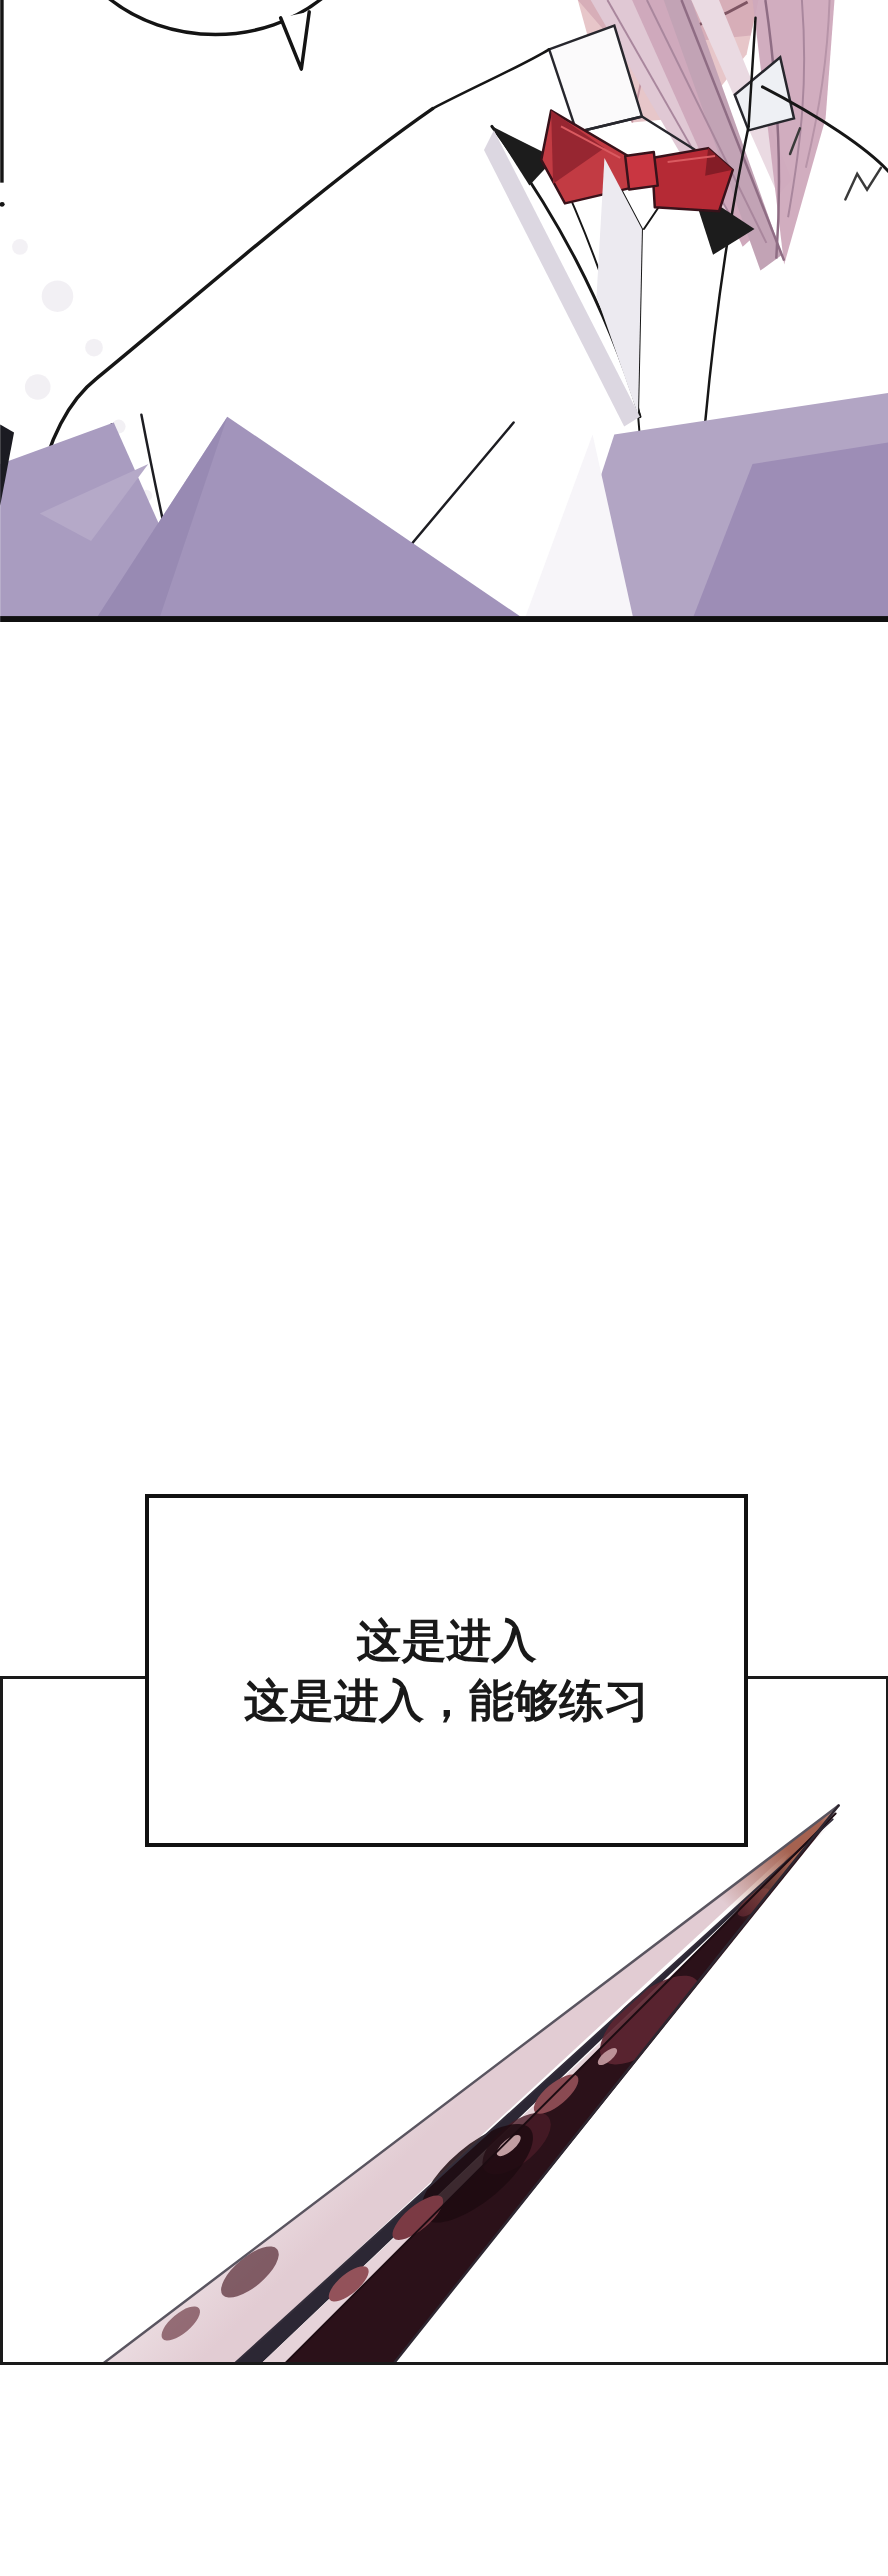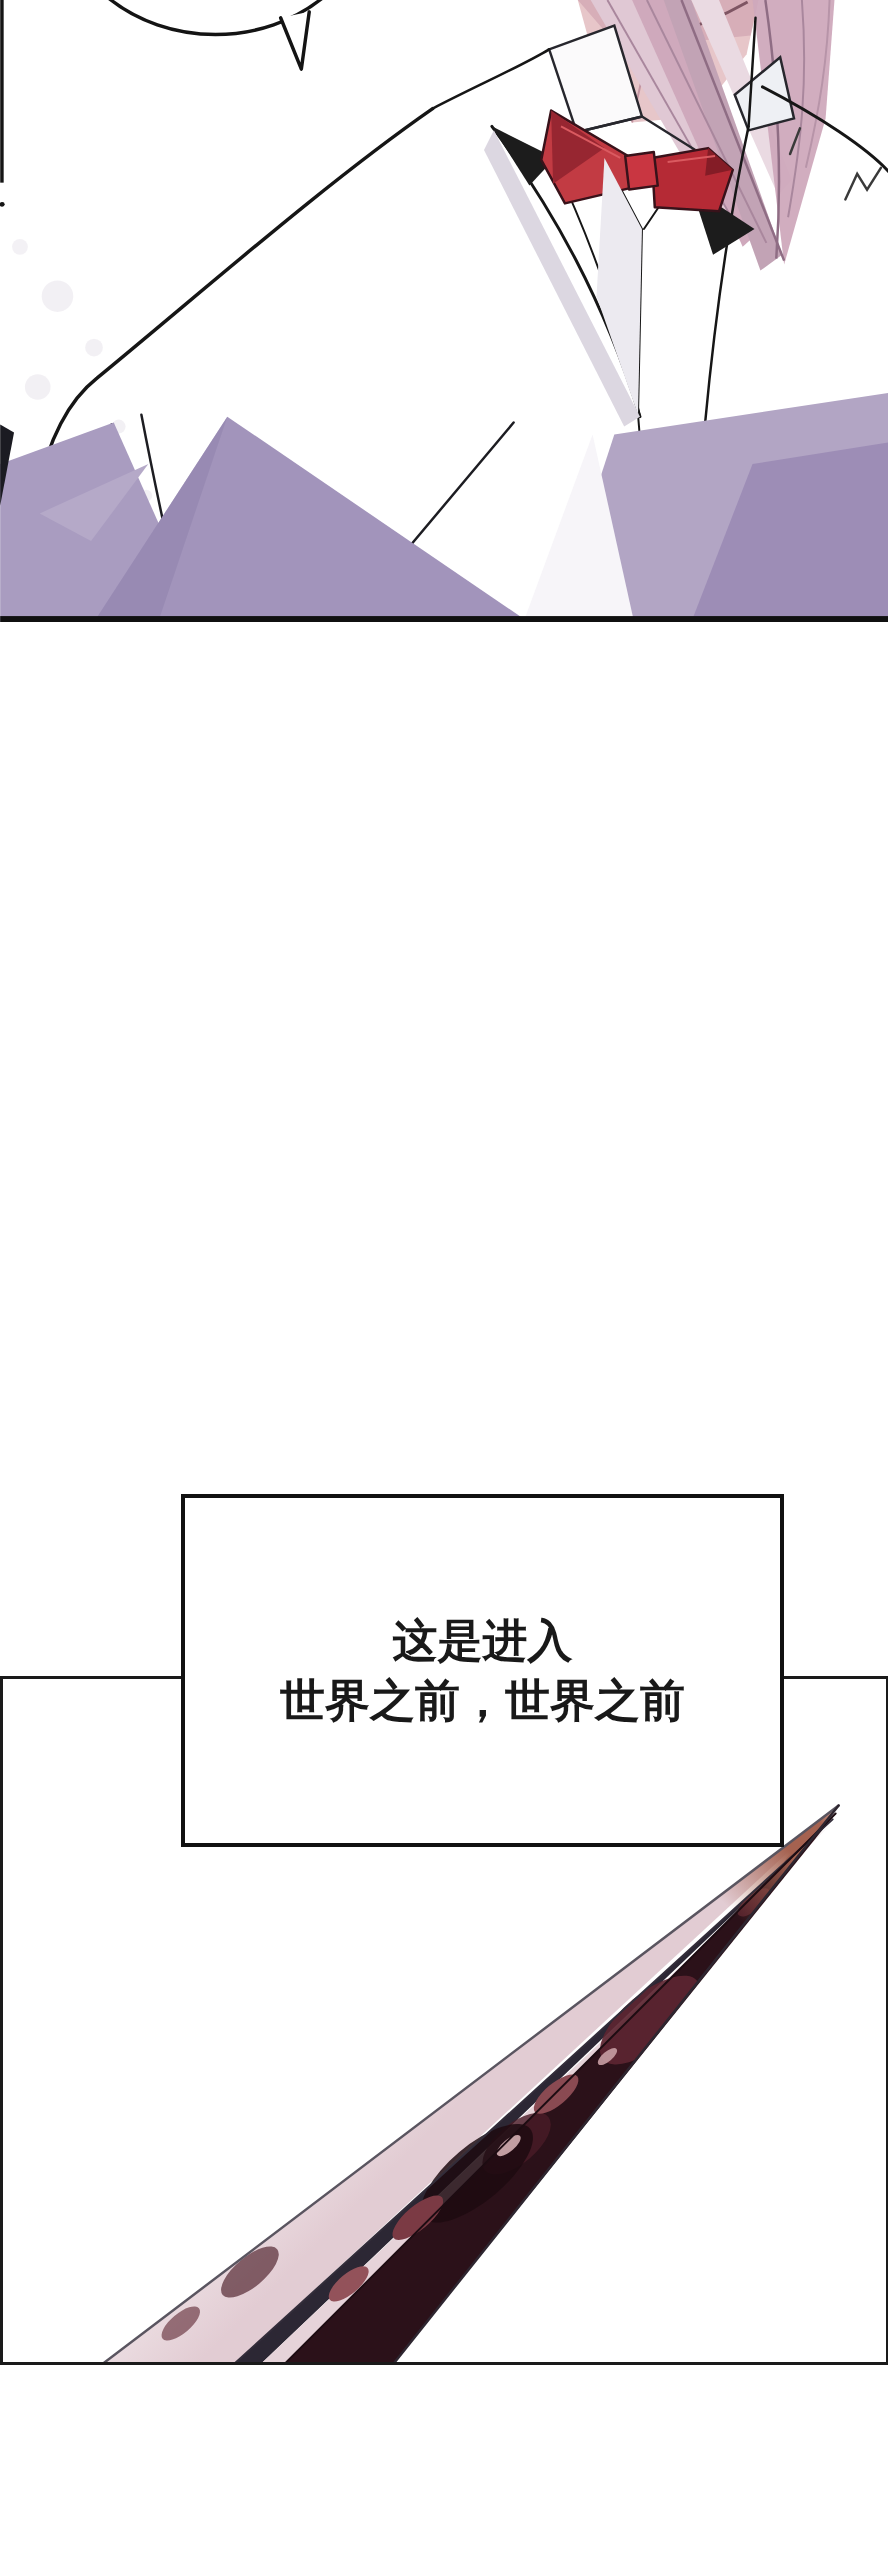--- a/index.html
+++ b/index.html
@@ -15,21 +15,20 @@
     background:#ffffff;
   }
   .panel1 svg { display:block; width:889px; height:622px; }
 
   
   .dialog-box {
     position:absolute; left:145px; top:1494px; width:603px; height:353px;
     background:#ffffff; border:4px solid #111111; z-index:3;
     display:flex; flex-direction:column; justify-content:center; align-items:center;
     text-align:center;
-    margin-left:36px;
   }
   .dialog-line {
     font-weight:700; font-size:45px; line-height:60px; color:#191919;
     white-space:nowrap;
   }
   .dialog-line.en { font-size:48px; }
 
   
   .panel2 {
     position:absolute; left:0; top:1676px; width:889px; height:689px;
@@ -155,21 +154,21 @@
         <path d="M810,130 L800,156"></path>
         <path d="M856,202 L868,176 L878,192 L892,170"></path>
       </g>
 
       <rect x="0" y="624" width="900" height="6" fill="#101010"></rect>
     </svg>
   </section>
 
   <section class="dialog-box">
     <div class="dialog-line">这是进入</div>
-    <div class="dialog-line">世界之前，世界之前</div>
+    <div class="dialog-line">这是进入，能够练习</div>
   </section>
 
   <section class="panel2">
     <svg viewBox="0 0 894 692" preserveAspectRatio="none" aria-hidden="true">
       <defs>
         <clipPath id="bladeClip">
           <polygon points="846,128 102,692 396,692"></polygon>
         </clipPath>
         <linearGradient id="tipGrad" gradientUnits="userSpaceOnUse" x1="846" y1="128" x2="540" y2="420">
           <stop offset="0" stop-color="#d9b2ab"></stop>

